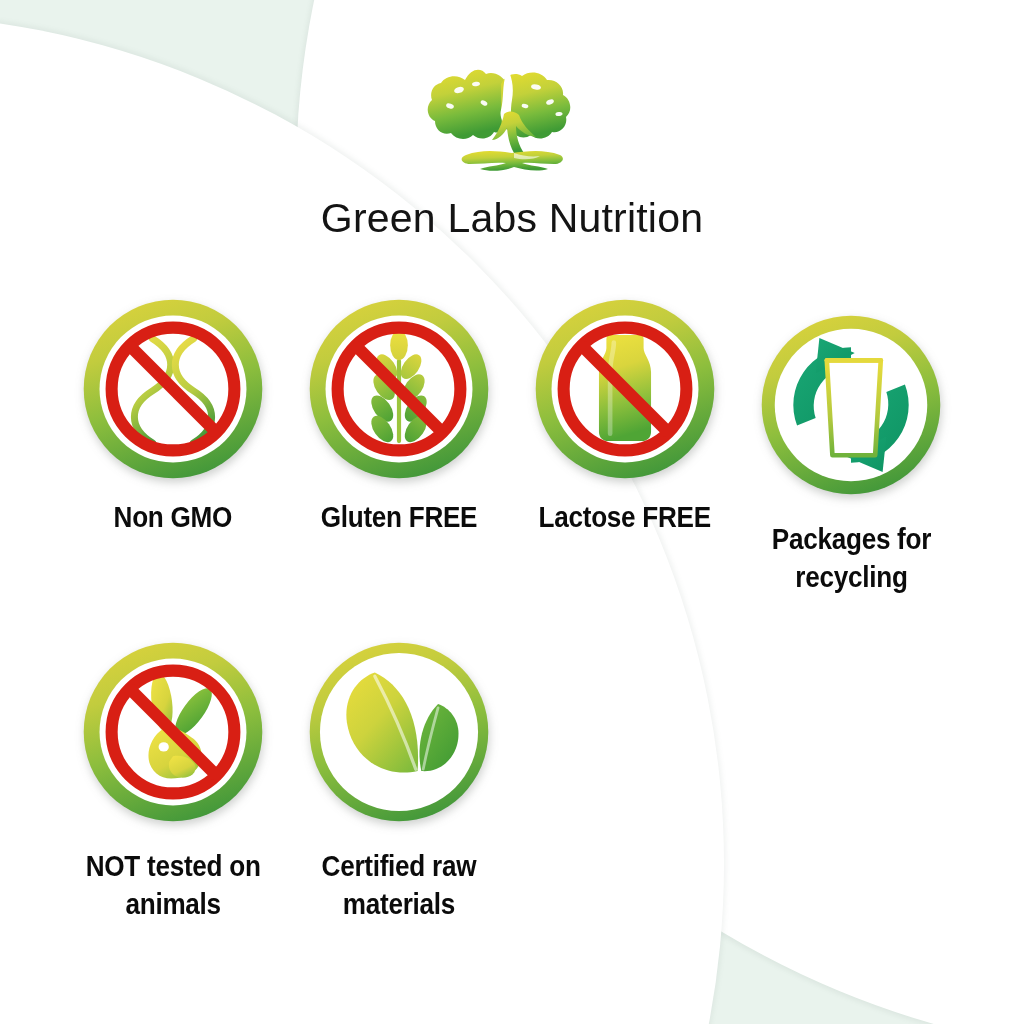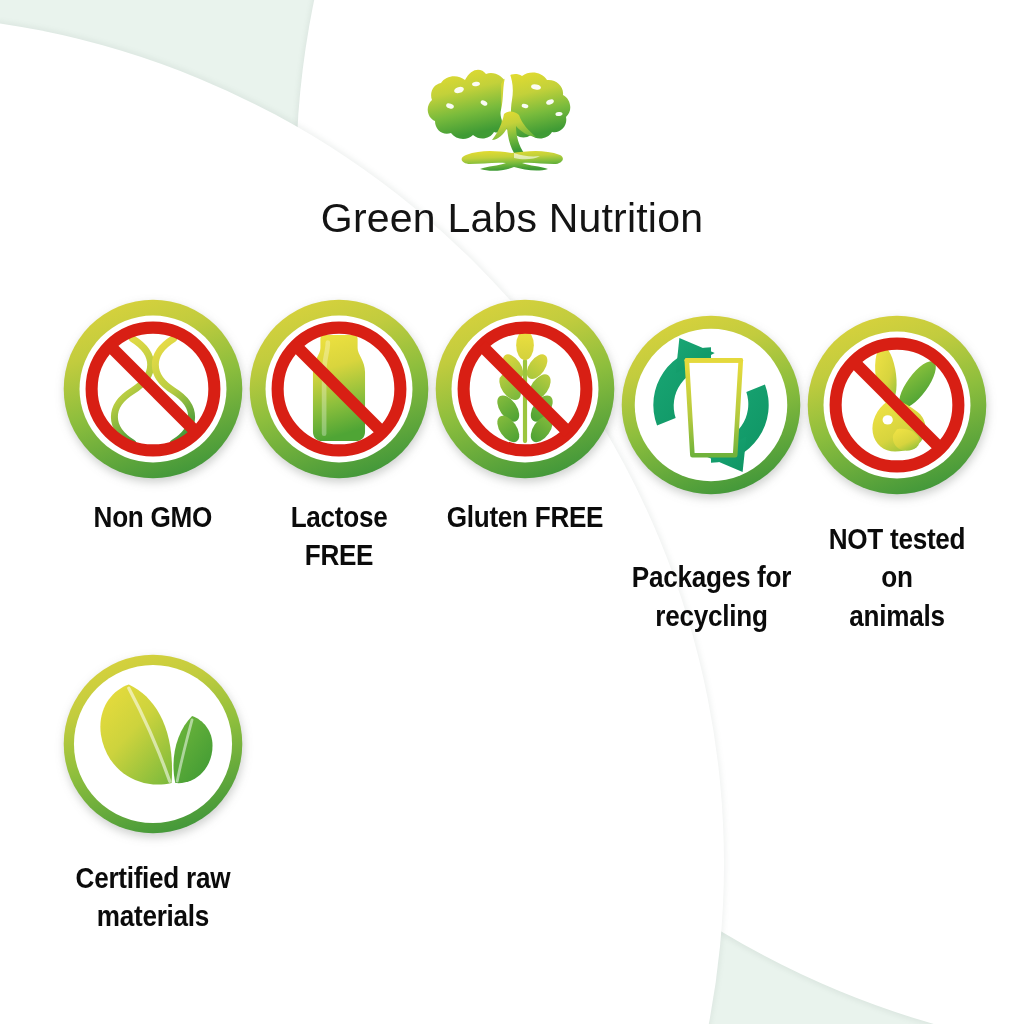--- a/index.html
+++ b/index.html
@@ -94,21 +94,22 @@
     line-height: 1.1;
   }
 
   
   .grid {
     position: absolute;
     top: 296px;
     left: 60px;
     width: 904px;
     display: grid;
-    grid-template-columns: repeat(5, 1fr);
+    grid-template-columns: repeat(4, 1fr);
+    row-gap: 26px;
   }
   .cell {
     display: flex;
     flex-direction: column;
     align-items: center;
   }
   .cell.row2 { margin-top: 16px; justify-content: space-between; }
 
   .badge {
     width: 186px;
@@ -234,20 +235,73 @@
             </g>
           </svg>
         </div>
         <div class="badge-label">Non GMO</div>
       </div>
 
       <div class="cell">
         <div class="badge">
           <svg viewBox="0 0 200 200" aria-hidden="true">
             <defs>
+              <linearGradient id="ringG2" x1="0.25" y1="0" x2="0.6" y2="1">
+                <stop offset="0%" stop-color="#d9d23c"></stop>
+                <stop offset="25%" stop-color="#c2cc3e"></stop>
+                <stop offset="55%" stop-color="#8dbe3d"></stop>
+                <stop offset="100%" stop-color="#43983a"></stop>
+              </linearGradient>
+              <linearGradient id="grainTop" x1="0" y1="0" x2="0" y2="1">
+                <stop offset="0%" stop-color="#ede03f"></stop>
+                <stop offset="100%" stop-color="#d3d13d"></stop>
+              </linearGradient>
+              <linearGradient id="grainA" x1="0" y1="0" x2="0" y2="1">
+                <stop offset="0%" stop-color="#dbd53d"></stop>
+                <stop offset="100%" stop-color="#a9c83e"></stop>
+              </linearGradient>
+              <linearGradient id="grainB" x1="0" y1="0" x2="0" y2="1">
+                <stop offset="0%" stop-color="#b6cb3e"></stop>
+                <stop offset="100%" stop-color="#79b83c"></stop>
+              </linearGradient>
+              <linearGradient id="grainC" x1="0" y1="0" x2="0" y2="1">
+                <stop offset="0%" stop-color="#84bb3c"></stop>
+                <stop offset="100%" stop-color="#4ea235"></stop>
+              </linearGradient>
+            </defs>
+            <circle cx="100" cy="100" r="96" fill="url(#ringG2)"></circle>
+            <circle cx="100" cy="100" r="79" fill="#ffffff"></circle>
+
+            <path d="M100 70 L100 156" stroke="#9cc53e" stroke-width="4.5" stroke-linecap="round" fill="none"></path>
+
+            <ellipse cx="100" cy="53" rx="9.5" ry="16" fill="url(#grainTop)"></ellipse>
+
+            <g>
+              <ellipse cx="87" cy="76" rx="8.5" ry="15" transform="rotate(-35 87 76)" fill="url(#grainA)"></ellipse>
+              <ellipse cx="113" cy="76" rx="8.5" ry="15" transform="rotate(35 113 76)" fill="url(#grainA)"></ellipse>
+              <ellipse cx="84" cy="98" rx="9" ry="15.5" transform="rotate(-35 84 98)" fill="url(#grainB)"></ellipse>
+              <ellipse cx="116" cy="98" rx="9" ry="15.5" transform="rotate(35 116 98)" fill="url(#grainB)"></ellipse>
+              <ellipse cx="82" cy="121" rx="9" ry="16" transform="rotate(-35 82 121)" fill="url(#grainC)"></ellipse>
+              <ellipse cx="118" cy="121" rx="9" ry="16" transform="rotate(35 118 121)" fill="url(#grainC)"></ellipse>
+              <ellipse cx="82" cy="143" rx="9" ry="16" transform="rotate(-35 82 143)" fill="url(#grainC)"></ellipse>
+              <ellipse cx="118" cy="143" rx="9" ry="16" transform="rotate(35 118 143)" fill="url(#grainC)"></ellipse>
+            </g>
+            <g>
+              <circle cx="100" cy="100" r="66" fill="none" stroke="#d81f14" stroke-width="13"></circle>
+              <line x1="53" y1="53" x2="147" y2="147" stroke="#d81f14" stroke-width="13"></line>
+            </g>
+          </svg>
+        </div>
+        <div class="badge-label">Gluten FREE</div>
+      </div>
+
+      <div class="cell">
+        <div class="badge">
+          <svg viewBox="0 0 200 200" aria-hidden="true">
+            <defs>
               <linearGradient id="ringG3" x1="0.25" y1="0" x2="0.6" y2="1">
                 <stop offset="0%" stop-color="#d9d23c"></stop>
                 <stop offset="25%" stop-color="#c2cc3e"></stop>
                 <stop offset="55%" stop-color="#8dbe3d"></stop>
                 <stop offset="100%" stop-color="#43983a"></stop>
               </linearGradient>
               <linearGradient id="bottleG" x1="0" y1="0" x2="0.15" y2="1">
                 <stop offset="0%" stop-color="#efe23f"></stop>
                 <stop offset="35%" stop-color="#d9d53d"></stop>
                 <stop offset="70%" stop-color="#8cbf3c"></stop>
@@ -264,73 +318,20 @@
             <path d="M88 50 C88 60 84 68 84 82 L84 148" stroke="#ffffff" stroke-opacity="0.30" stroke-width="5" fill="none" stroke-linecap="round"></path>
             <g>
               <circle cx="100" cy="100" r="66" fill="none" stroke="#d81f14" stroke-width="13"></circle>
               <line x1="53" y1="53" x2="147" y2="147" stroke="#d81f14" stroke-width="13"></line>
             </g>
           </svg>
         </div>
         <div class="badge-label">Lactose FREE</div>
       </div>
 
-      <div class="cell">
-        <div class="badge">
-          <svg viewBox="0 0 200 200" aria-hidden="true">
-            <defs>
-              <linearGradient id="ringG2" x1="0.25" y1="0" x2="0.6" y2="1">
-                <stop offset="0%" stop-color="#d9d23c"></stop>
-                <stop offset="25%" stop-color="#c2cc3e"></stop>
-                <stop offset="55%" stop-color="#8dbe3d"></stop>
-                <stop offset="100%" stop-color="#43983a"></stop>
-              </linearGradient>
-              <linearGradient id="grainTop" x1="0" y1="0" x2="0" y2="1">
-                <stop offset="0%" stop-color="#ede03f"></stop>
-                <stop offset="100%" stop-color="#d3d13d"></stop>
-              </linearGradient>
-              <linearGradient id="grainA" x1="0" y1="0" x2="0" y2="1">
-                <stop offset="0%" stop-color="#dbd53d"></stop>
-                <stop offset="100%" stop-color="#a9c83e"></stop>
-              </linearGradient>
-              <linearGradient id="grainB" x1="0" y1="0" x2="0" y2="1">
-                <stop offset="0%" stop-color="#b6cb3e"></stop>
-                <stop offset="100%" stop-color="#79b83c"></stop>
-              </linearGradient>
-              <linearGradient id="grainC" x1="0" y1="0" x2="0" y2="1">
-                <stop offset="0%" stop-color="#84bb3c"></stop>
-                <stop offset="100%" stop-color="#4ea235"></stop>
-              </linearGradient>
-            </defs>
-            <circle cx="100" cy="100" r="96" fill="url(#ringG2)"></circle>
-            <circle cx="100" cy="100" r="79" fill="#ffffff"></circle>
-
-            <path d="M100 70 L100 156" stroke="#9cc53e" stroke-width="4.5" stroke-linecap="round" fill="none"></path>
-
-            <ellipse cx="100" cy="53" rx="9.5" ry="16" fill="url(#grainTop)"></ellipse>
-
-            <g>
-              <ellipse cx="87" cy="76" rx="8.5" ry="15" transform="rotate(-35 87 76)" fill="url(#grainA)"></ellipse>
-              <ellipse cx="113" cy="76" rx="8.5" ry="15" transform="rotate(35 113 76)" fill="url(#grainA)"></ellipse>
-              <ellipse cx="84" cy="98" rx="9" ry="15.5" transform="rotate(-35 84 98)" fill="url(#grainB)"></ellipse>
-              <ellipse cx="116" cy="98" rx="9" ry="15.5" transform="rotate(35 116 98)" fill="url(#grainB)"></ellipse>
-              <ellipse cx="82" cy="121" rx="9" ry="16" transform="rotate(-35 82 121)" fill="url(#grainC)"></ellipse>
-              <ellipse cx="118" cy="121" rx="9" ry="16" transform="rotate(35 118 121)" fill="url(#grainC)"></ellipse>
-              <ellipse cx="82" cy="143" rx="9" ry="16" transform="rotate(-35 82 143)" fill="url(#grainC)"></ellipse>
-              <ellipse cx="118" cy="143" rx="9" ry="16" transform="rotate(35 118 143)" fill="url(#grainC)"></ellipse>
-            </g>
-            <g>
-              <circle cx="100" cy="100" r="66" fill="none" stroke="#d81f14" stroke-width="13"></circle>
-              <line x1="53" y1="53" x2="147" y2="147" stroke="#d81f14" stroke-width="13"></line>
-            </g>
-          </svg>
-        </div>
-        <div class="badge-label">Gluten FREE</div>
-      </div>
-
       <div class="cell row2">
         <div class="badge">
           <svg viewBox="0 0 200 200" aria-hidden="true">
             <defs>
               <linearGradient id="ringG4" x1="0.25" y1="0" x2="0.6" y2="1">
                 <stop offset="0%" stop-color="#d9d23c"></stop>
                 <stop offset="25%" stop-color="#c2cc3e"></stop>
                 <stop offset="55%" stop-color="#8dbe3d"></stop>
                 <stop offset="100%" stop-color="#43983a"></stop>
               </linearGradient>

